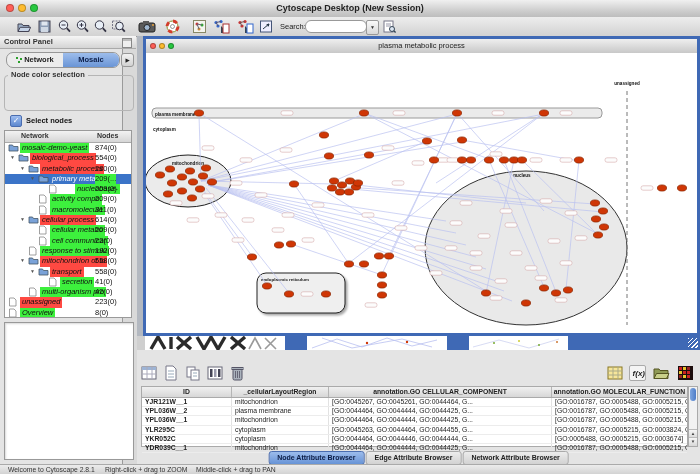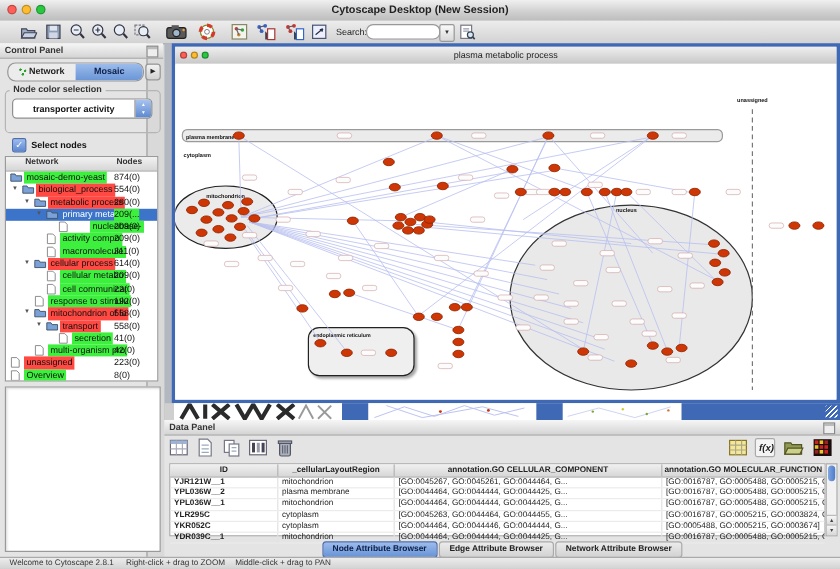--- a/index.html
+++ b/index.html
@@ -49,21 +49,21 @@
   .checkbox{width:10px;height:10px;border-radius:2px;border:1px solid #4a6db0;
     background:linear-gradient(#9ebdf0,#5d88cf);color:#fff;font-size:8px;line-height:9px;text-align:center;}
   .checklabel{margin-left:4px;font-size:7.5px;font-weight:bold;color:#111;}
   .tree{left:4px;top:94px;width:128px;height:188px;background:#fff;border:1px solid #9a9a9a;box-sizing:border-box;overflow:hidden;}
   .tree-head{height:11px;background:linear-gradient(#f2f2f2,#d6d6d6);border-bottom:1px solid #aaa;position:relative;
     font-size:7px;font-weight:bold;color:#333;}
   .tree-head .c1{position:absolute;left:16px;top:1px;} .tree-head .c2{position:absolute;left:92px;top:1px;}
   .trow{position:relative;height:10.3px;font-size:7.5px;white-space:nowrap;cursor:default;}
   .trow .expander{position:absolute;top:1px;font-size:5px;color:#555;}
   .trow .nicon{position:absolute;top:0px;}
-  .trow .tlabel{position:absolute;top:0;line-height:10.3px;padding:0 2px;overflow:hidden;max-width:72px;}
+  .trow .tlabel{position:absolute;top:0;line-height:10.3px;padding:0 2px;overflow:hidden;max-width:72px;font-style:italic;}
   .trow .tcount{position:absolute;left:90px;top:0;line-height:10.3px;}
   .bg-green{background:#3df03d;} .bg-red{background:#ff4942;}
   .trow.selected{background:#3b74c8;}
   .trow.selected .tlabel{color:#fff;background:none;}
   .birdseye{left:4px;top:286px;width:128px;height:136px;background:#fff;border:1px solid #999;
     box-shadow:inset 1px 1px 2px rgba(0,0,0,.15);}
   
   .desktop{left:137px;top:36px;width:563px;height:314px;background:#b3b8c0;}
   .frame{left:6px;top:0;width:557px;height:300px;border:3px solid #3f69b5;box-sizing:border-box;background:#fff;}
   .frame-title{height:14px;background:linear-gradient(#efefef,#c8c8c8);border-bottom:1px solid #999;position:relative;}
@@ -230,24 +230,20 @@
       <span class="ptitle">Control Panel</span>
       <span class="abs float-ico" style="right:4px"></span>
     </div>
     <div class="abs seg">
       <div class="s"><span class="net-ico"></span><span>Network</span></div>
       <div class="s sel">Mosaic</div>
     </div>
     <div class="abs tab-arrow">▶</div>
     <div class="abs groupbox"></div>
     <span class="abs gb-label">Node color selection</span>
-    <div class="abs dropdown">
-      <span class="dd-val">transporter activity</span>
-      <span class="dd-step">▲<br>▼</span>
-    </div>
     <div class="abs checkrow">
       <span class="checkbox">✓</span>
       <span class="checklabel">Select nodes</span>
     </div>
     <div class="abs tree">
       <div class="tree-head">
         <span class="c1">Network</span>
         <span class="c2">Nodes</span>
       </div>
       <div id="tree-body">
@@ -601,24 +597,20 @@
             <circle cx="88" cy="6" r="1" fill="#c73"></circle>
           </svg>
       </div>
       <div class="bseg" style="left:431px;width:132px">
         <span class="grip"></span>
       </div>
     </div>
   </div>
 
   <div class="abs dpanel">
-    <div class="abs phead" style="width:563px">
-      <span class="ptitle">Data Panel</span>
-      <span class="abs float-ico" style="right:4px"></span>
-    </div>
     <div class="dtool">
       <span class="dico" style="left:4px"><svg width="17" height="16">
             <rect x="1" y="2" width="14" height="12" fill="#fff" stroke="#667"></rect>
             <rect x="1" y="2" width="14" height="3" fill="#9db4d6"></rect>
             <line x1="6" y1="2" x2="6" y2="14" stroke="#aab"></line>
             <line x1="11" y1="2" x2="11" y2="14" stroke="#aab"></line>
             <line x1="1" y1="9" x2="15" y2="9" stroke="#aab"></line>
           </svg></span>
       <span class="dico" style="left:26px"><svg width="17" height="16">
             <path d="M3,1 L10,1 L13,4 L13,15 L3,15 Z" fill="#fff" stroke="#778"></path>

